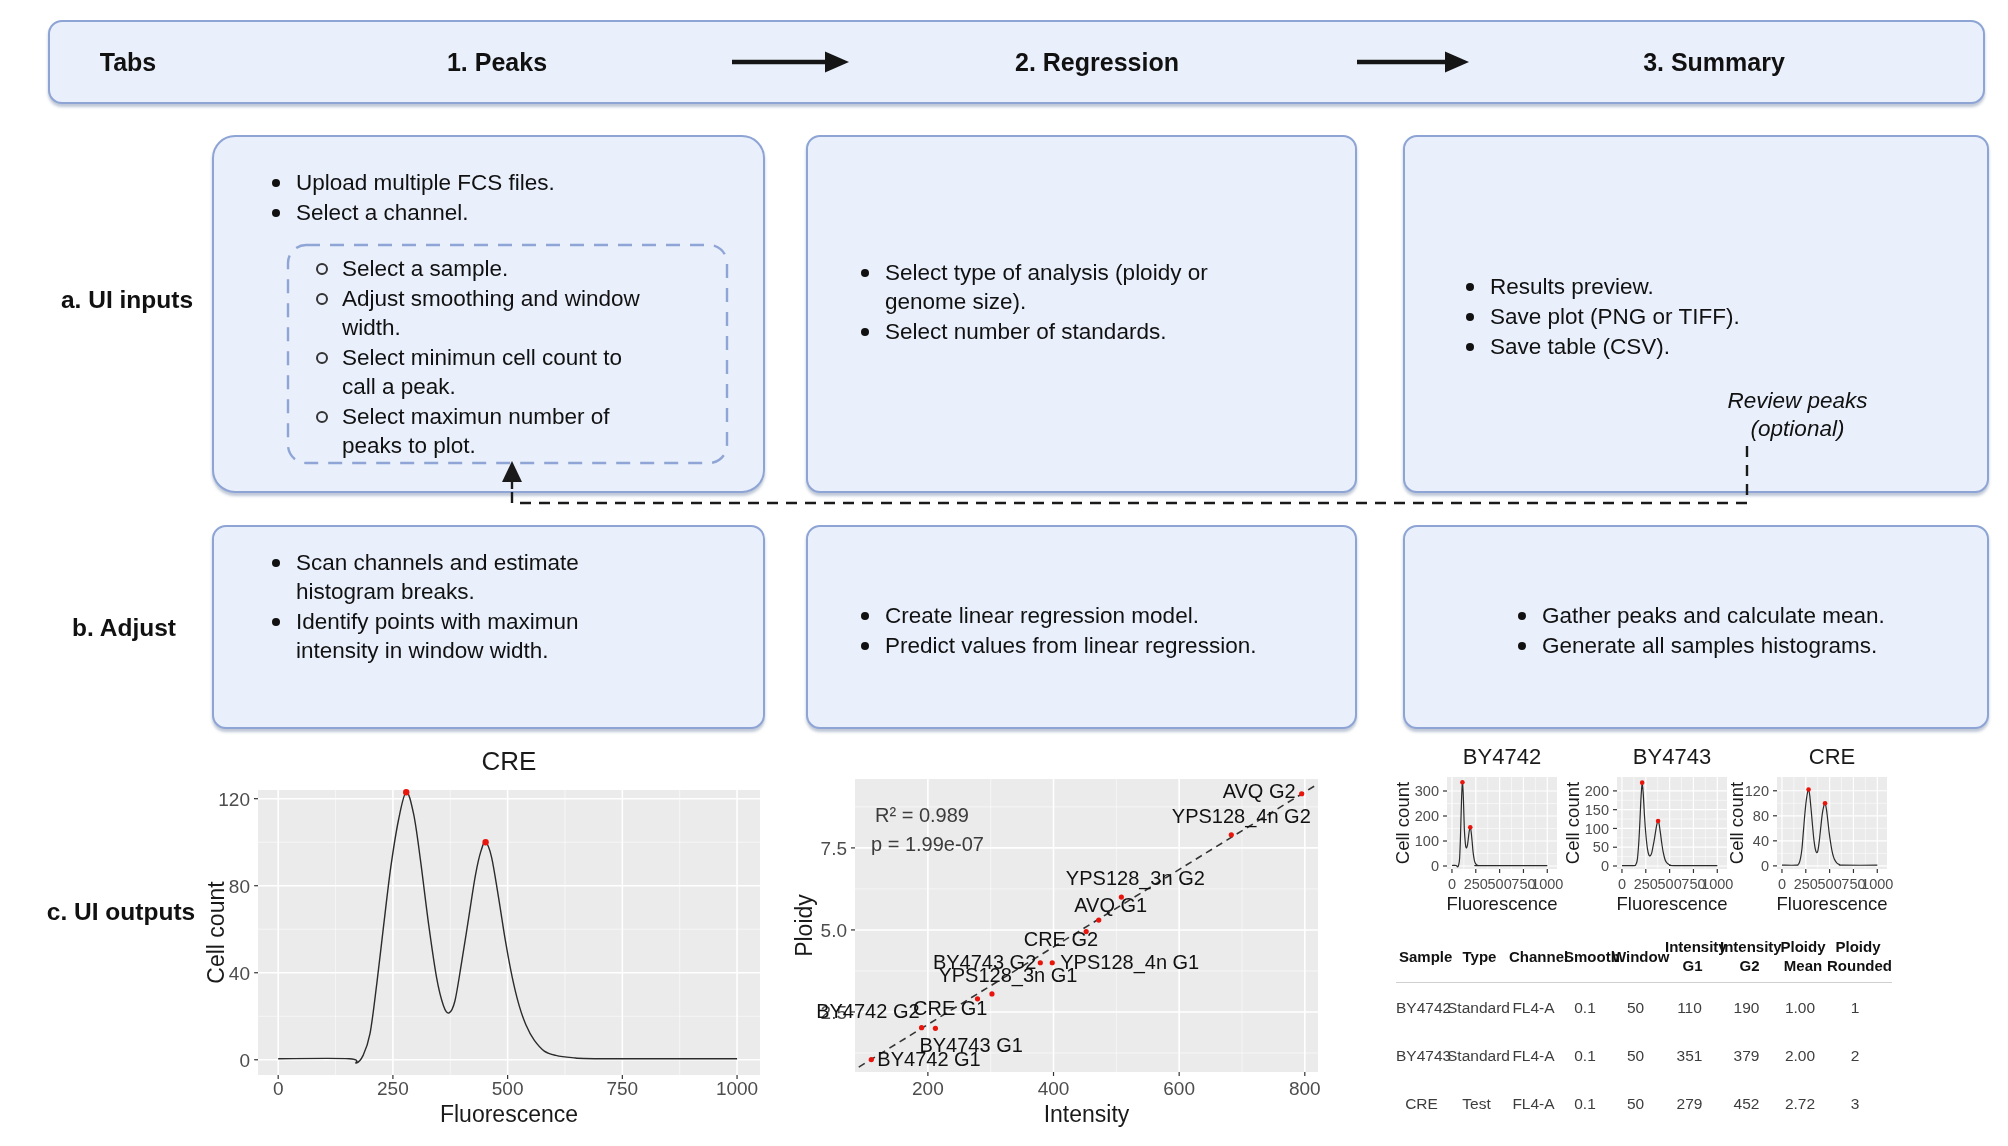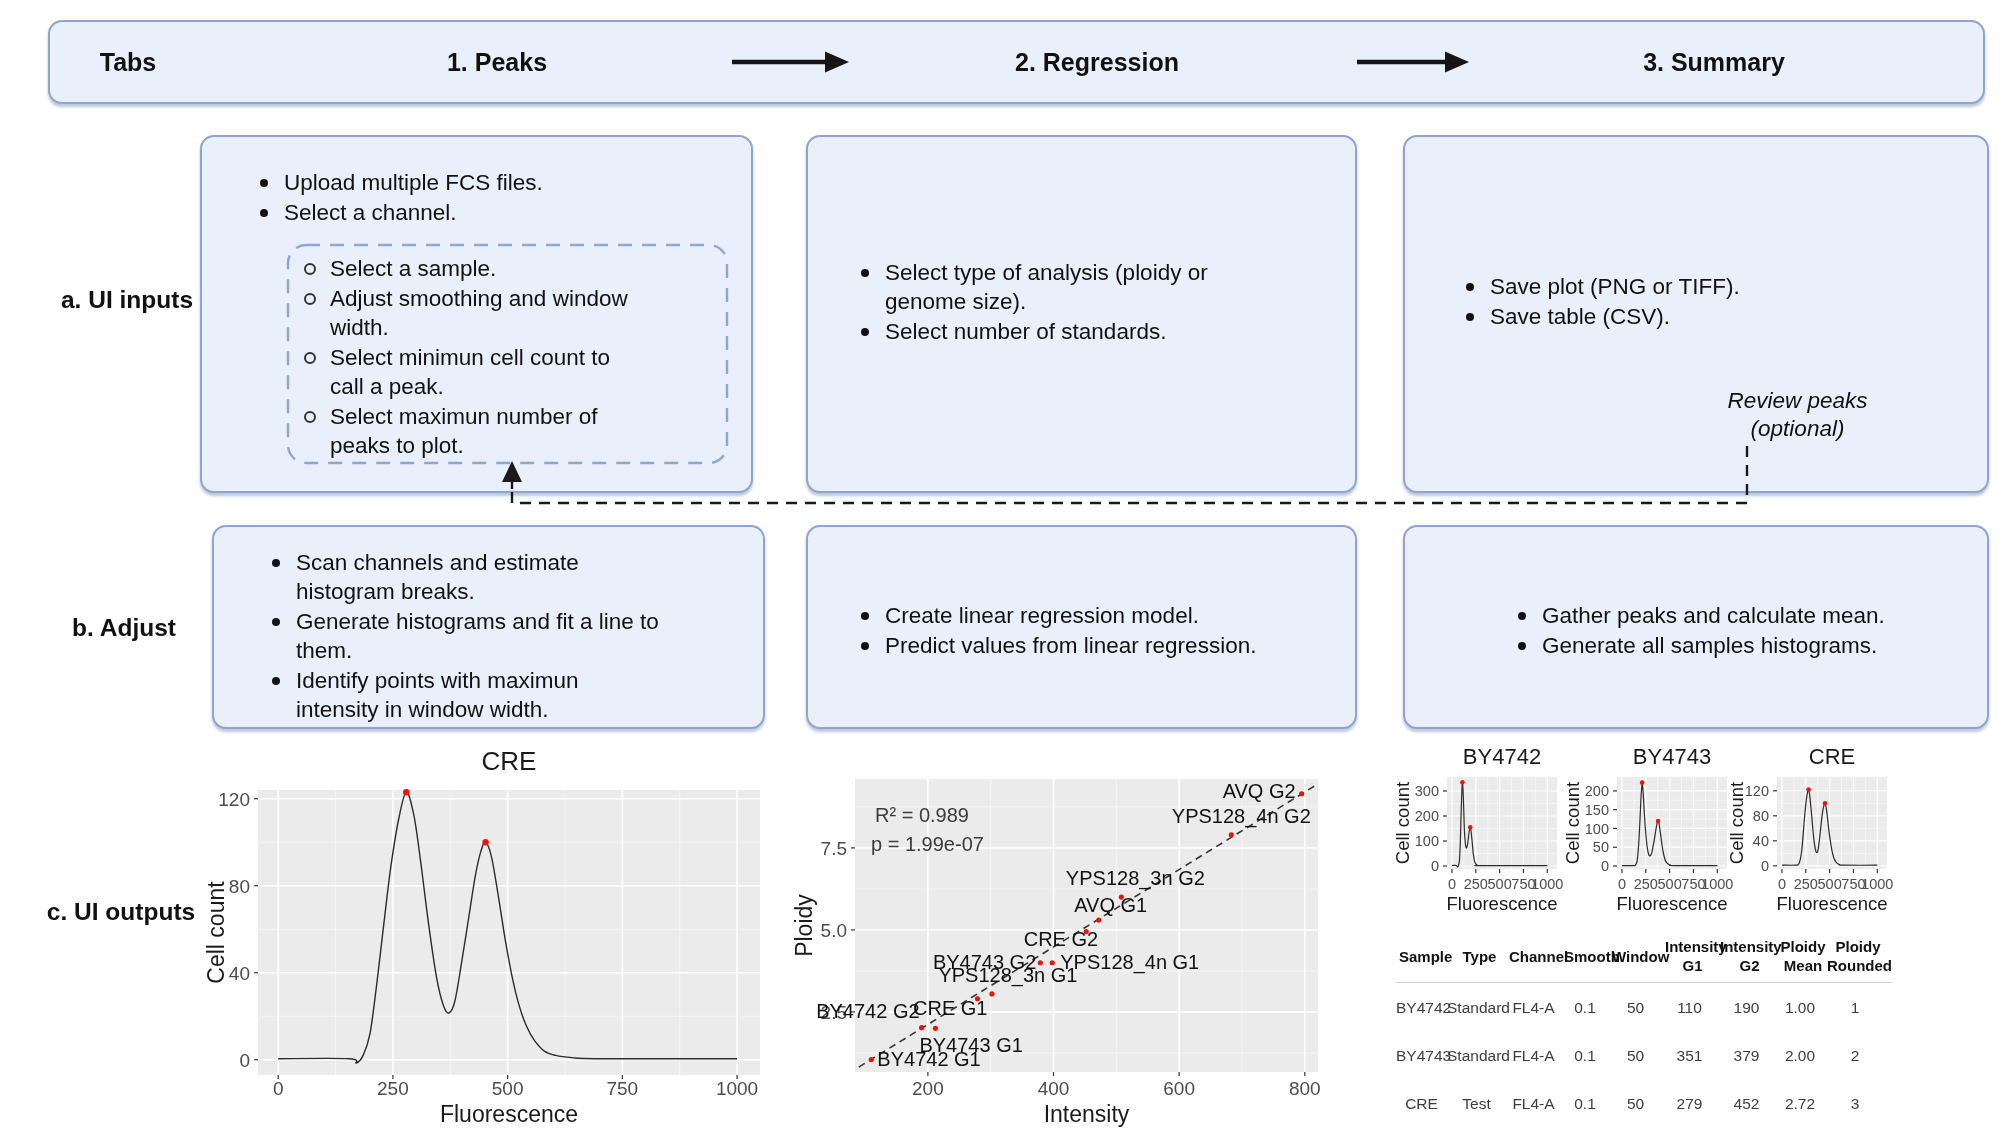--- a/index.html
+++ b/index.html
@@ -51,21 +51,21 @@
         <line x1="1307" y1="40" x2="1399" y2="40" stroke="#151515" stroke-width="4.6"></line>
         <polygon points="1419,40 1395,29.5 1395,50.5" fill="#151515"></polygon>
       </g>
     </svg>
   </div>
 
   <div class="row-label" style="left:127px;top:285px;">a. UI inputs</div>
   <div class="row-label" style="left:124px;top:613px;">b. Adjust</div>
   <div class="row-label" style="left:121px;top:897px;">c. UI outputs</div>
 
-  <div class="flowbox" style="left:200px;top:135px;width:549px;height:354px;">
+  <div class="flowbox" style="left:212px;top:135px;width:549px;height:354px;border-radius:23px;">
     <ul class="bullets" style="left:50px;top:31px;width:470px;">
         <li>Upload multiple FCS files.</li>
         <li>Select a channel.</li>
       </ul>
     <ul class="bullets open" style="left:96px;top:117px;width:398px;">
         <li>Select a sample.</li>
         <li>Adjust smoothing and window
 width.</li>
         <li>Select minimun cell count to
 call a peak.</li>
@@ -75,33 +75,32 @@
   </div>
   <div class="flowbox" style="left:806px;top:135px;width:547px;height:354px;">
     <ul class="bullets" style="left:45px;top:121px;width:480px;">
         <li>Select type of analysis (ploidy or
 genome size).</li>
         <li>Select number of standards.</li>
       </ul>
   </div>
   <div class="flowbox" style="left:1403px;top:135px;width:582px;height:354px;">
     <ul class="bullets" style="left:53px;top:135px;width:500px;">
+        <li>Results preview.</li>
         <li>Save plot (PNG or TIFF).</li>
         <li>Save table (CSV).</li>
       </ul>
     <div class="note" style="left:280px;top:250px;width:225px;">Review peaks
 (optional)</div>
   </div>
 
   <div class="flowbox" style="left:212px;top:525px;width:549px;height:200px;">
     <ul class="bullets" style="left:50px;top:21px;width:480px;">
         <li>Scan channels and estimate
 histogram breaks.</li>
-        <li>Generate histograms and fit a line to
-them.</li>
         <li>Identify points with maximun
 intensity in window width.</li>
       </ul>
   </div>
   <div class="flowbox" style="left:806px;top:525px;width:547px;height:200px;">
     <ul class="bullets" style="left:45px;top:74px;width:490px;">
         <li>Create linear regression model.</li>
         <li>Predict values from linear regression.</li>
       </ul>
   </div>

